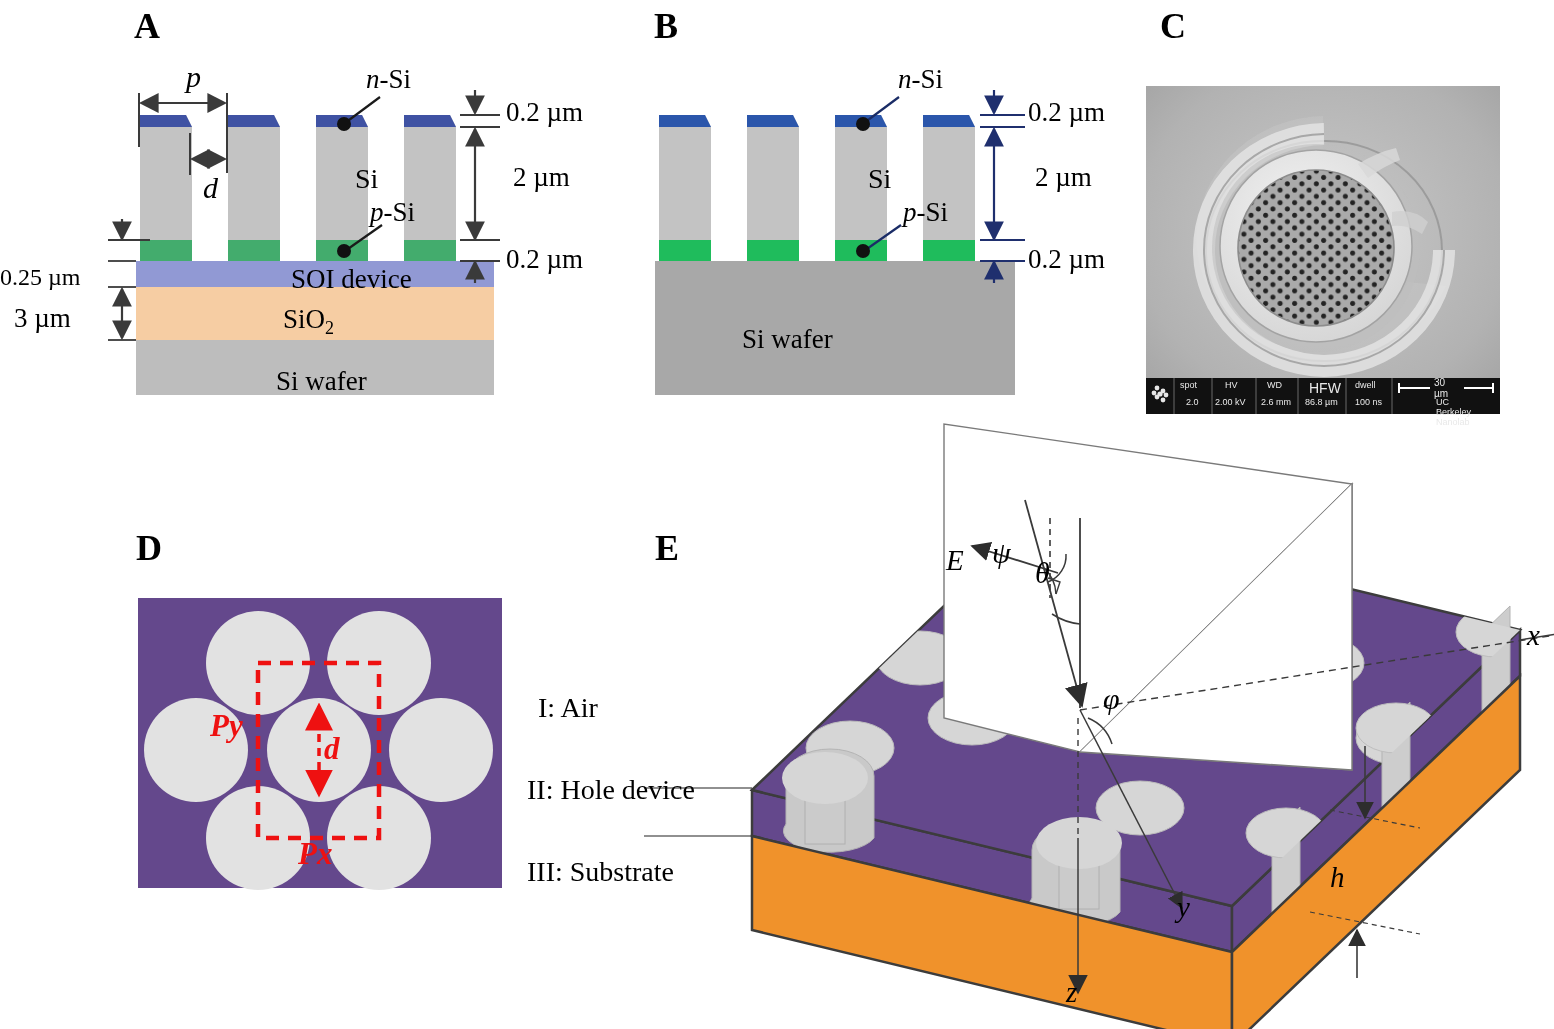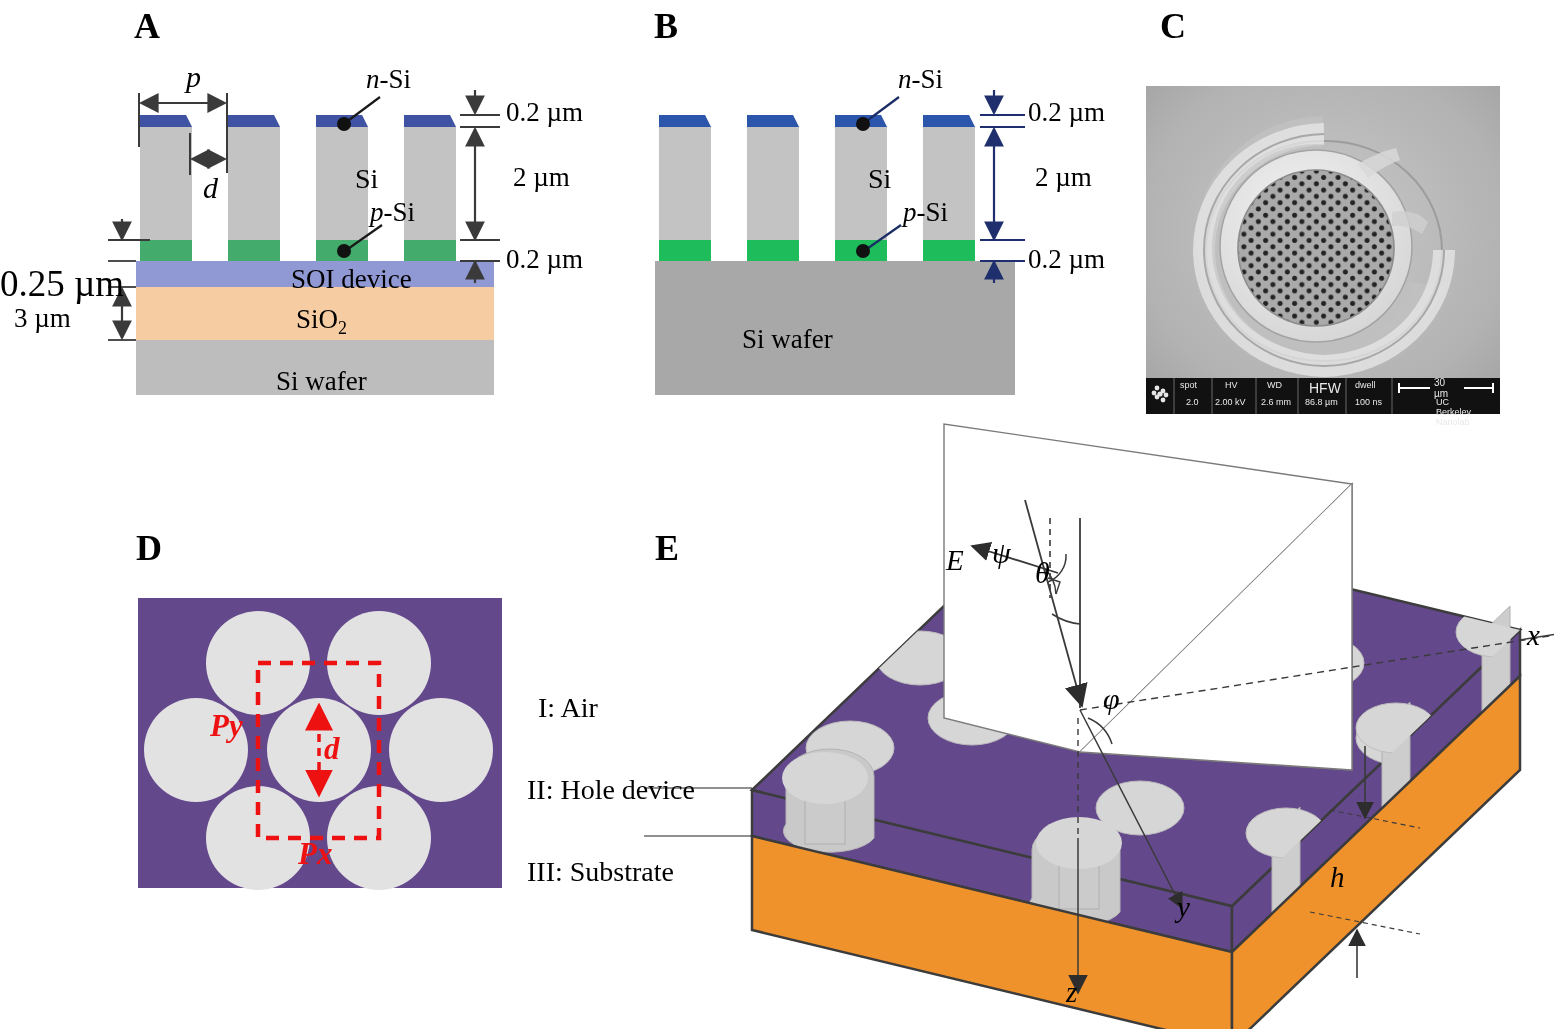--- a/index.html
+++ b/index.html
@@ -86,24 +86,24 @@
   </div>
 
   <span class="lbl lbl-i" style="left:186px;top:62px;font-size:30px;">p</span>
   <span class="lbl lbl-i" style="left:203px;top:173px;font-size:30px;">d</span>
   <span class="lbl" style="left:366px;top:66px;font-size:27px;"><i>n</i>-Si</span>
   <span class="lbl" style="left:370px;top:199px;font-size:27px;"><i>p</i>-Si</span>
   <span class="lbl" style="left:355px;top:165px;font-size:28px;">Si</span>
   <span class="lbl" style="left:506px;top:99px;font-size:27px;">0.2 µm</span>
   <span class="lbl" style="left:513px;top:164px;font-size:27px;">2 µm</span>
   <span class="lbl" style="left:506px;top:246px;font-size:27px;">0.2 µm</span>
-  <span class="lbl" style="left:0px;top:265px;font-size:37px;">0.25 µm</span>
+  <span class="lbl" style="left:0px;top:265px;font-size:24px;">0.25 µm</span>
   <span class="lbl" style="left:14px;top:305px;font-size:27px;text-align:center;">3 µm</span>
   <span class="lbl" style="left:291px;top:266px;font-size:27px;">SOI device</span>
-  <span class="lbl" style="left:296px;top:306px;font-size:27px;"><span>SiO</span><sub style="font-size:18px;">2</sub></span>
+  <span class="lbl" style="left:283px;top:306px;font-size:27px;"><span>SiO</span><sub style="font-size:18px;">2</sub></span>
   <span class="lbl" style="left:276px;top:368px;font-size:27px;">Si wafer</span>
 
   <div class="panel-letter" style="left:654px;top:8px;">B</div>
 
   <div class="svgwrap" style="left:600px;top:55px;">
   <svg width="520" height="360" viewBox="0 0 520 360">
     <defs>
       <marker id="bh" markerWidth="9" markerHeight="9" refX="8" refY="4.5" orient="auto">
         <path d="M0,0 L9,4.5 L0,9 z" fill="#1f2f6e"></path>
       </marker>

